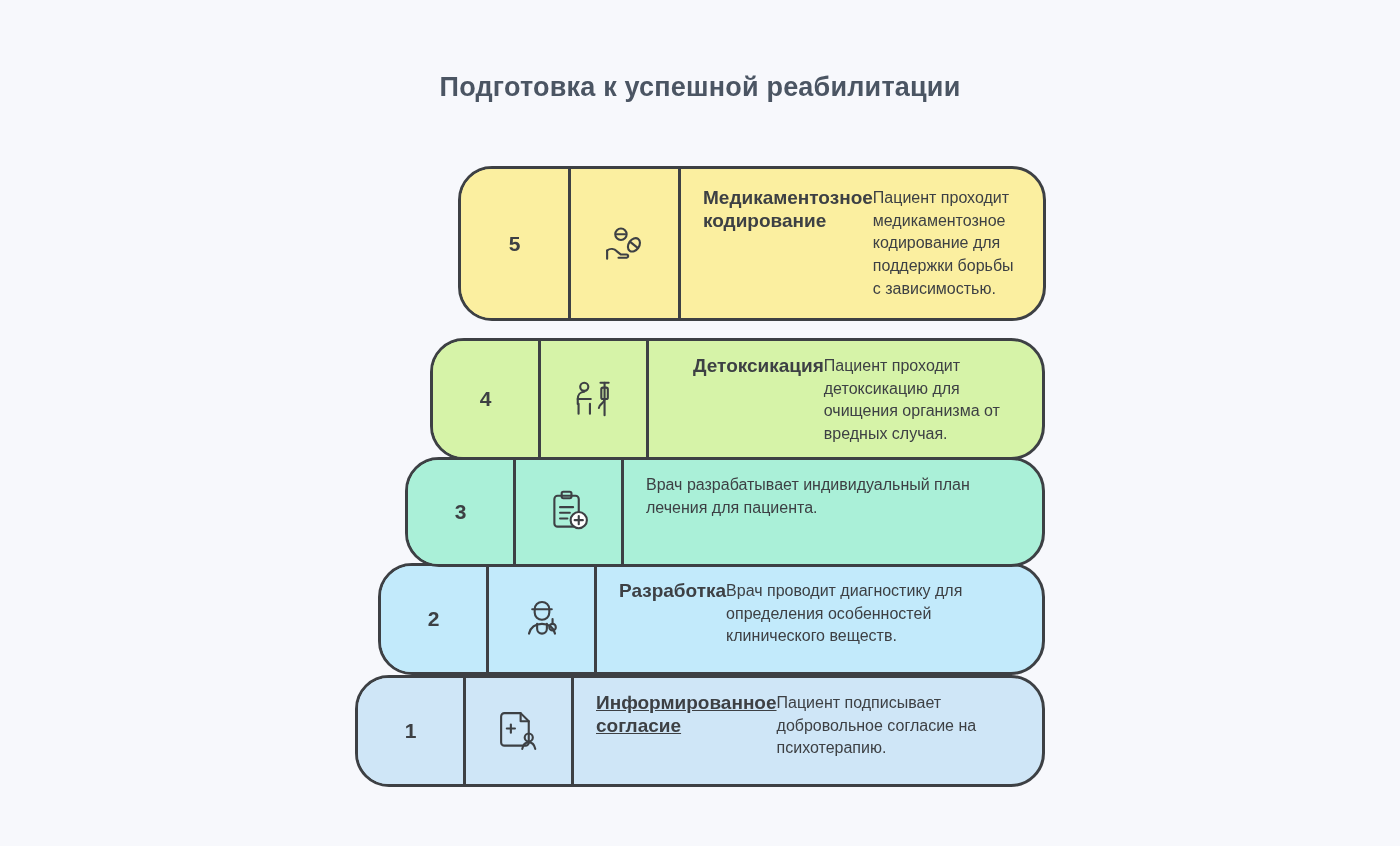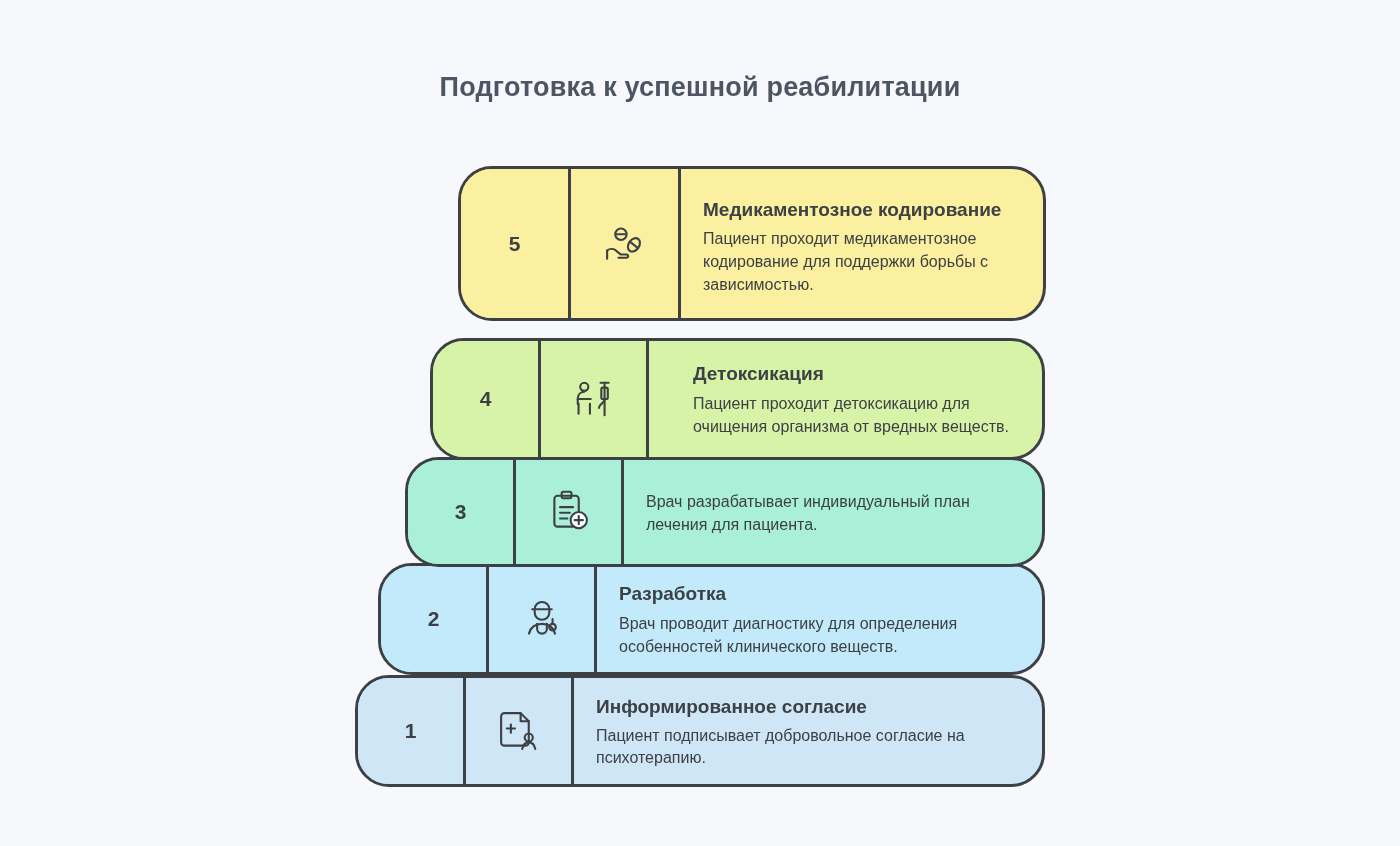--- a/index.html
+++ b/index.html
@@ -76,42 +76,42 @@
     height: 52px;
     display: block;
   }
 
   .body-pod {
     flex: 1 1 auto;
     padding: 14px 22px 10px 22px;
     box-sizing: border-box;
     border-radius: 0 31px 31px 0;
     display: flex;
-    flex-direction: column;
+    flex-direction: row;
     justify-content: center;
     overflow: hidden;
   }
   .step-title {
     font-size: 19px;
     font-weight: bold;
     color: #3d4044;
     margin-bottom: 7px;
     line-height: 1.2;
   }
   .step-desc {
     font-size: 16px;
     color: #3d4044;
     line-height: 1.42;
     max-width: 430px;
   }
 
   
   
   #step-1 { left: 355px; top: 515px; width: 690px; }
-  #step-1 .step-title { margin-bottom: 6px; }
+  #step-1 .step-title { margin-bottom: 6px; text-decoration: underline; }
   
   #step-2 { left: 378px; top: 403px; width: 667px; }
   
   #step-3 { left: 405px; top: 297px; width: 640px; height: 110px; }
   
   #step-4 { left: 430px; top: 178px; width: 615px; height: 122px; }
   
   #step-5 { left: 458px; top: 6px; width: 588px; height: 155px; }
 
   #step-5 .num-pod, #step-5 .icon-pod { width: 110px; flex-basis: 110px; }
@@ -163,21 +163,21 @@
         <path d="M27 38v12"></path>
         <path d="M12 32h16"></path>
         <line x1="45" y1="12" x2="45" y2="52"></line>
         <path d="M40 12h10"></path>
         <rect x="41" y="18" width="8" height="14" rx="2"></rect>
         <path d="M45 32c0 6-7 6-7 11"></path>
       </svg>
     </div>
     <div class="body-pod">
       <div class="step-title">Детоксикация</div>
-      <div class="step-desc">Пациент проходит детоксикацию для очищения организма от вредных веществ.</div>
+      <div class="step-desc">Пациент проходит детоксикацию для очищения организма от вредных случая.</div>
     </div>
   </div>
 
   <div class="step" id="step-3" style="background: rgb(170, 240, 216); border-color: rgb(61, 64, 68);">
     <div class="num-pod" style="background: rgb(170, 240, 216); border-right-color: rgb(61, 64, 68);">3</div>
     <div class="icon-pod" style="background: rgb(170, 240, 216); border-right-color: rgb(61, 64, 68);">
       <svg viewBox="0 0 64 64" fill="none" stroke="#3d4044" stroke-width="2.6" stroke-linecap="round" stroke-linejoin="round">
         <rect x="14" y="12" width="30" height="38" rx="4"></rect>
         <rect x="23" y="7" width="12" height="8" rx="2"></rect>
         <line x1="21" y1="26" x2="37" y2="26"></line>

